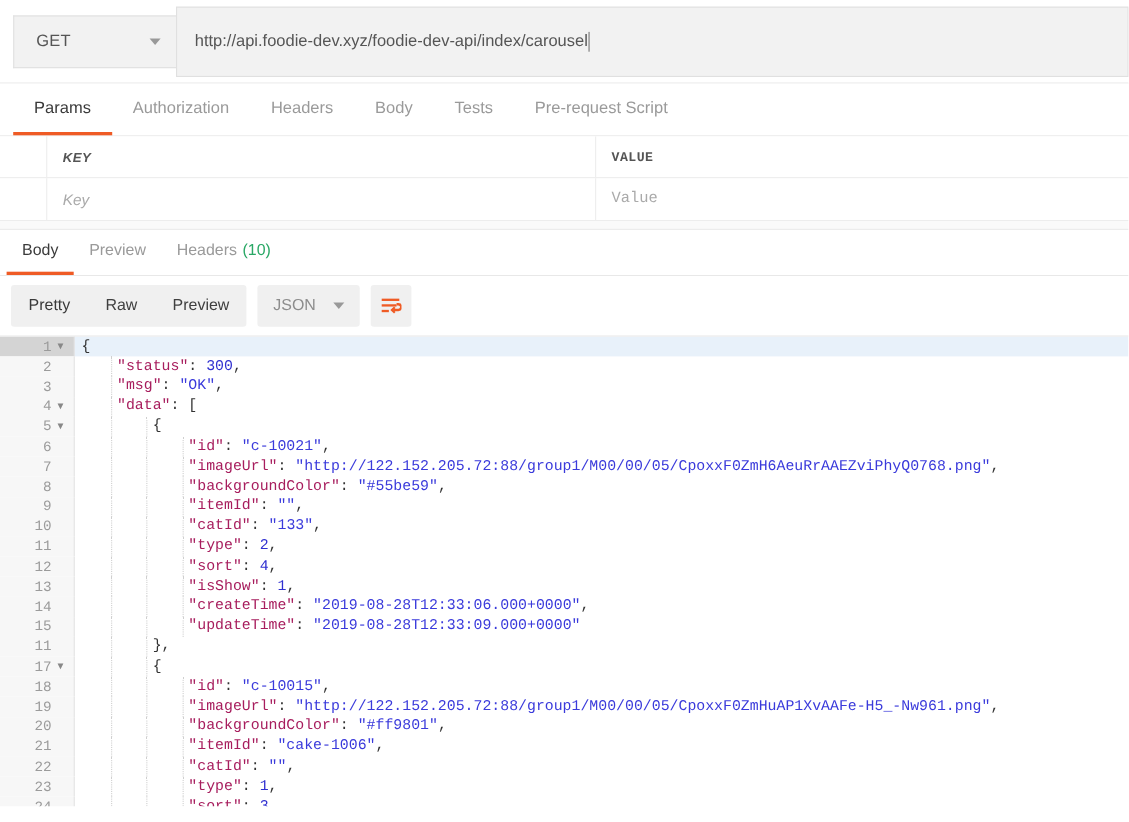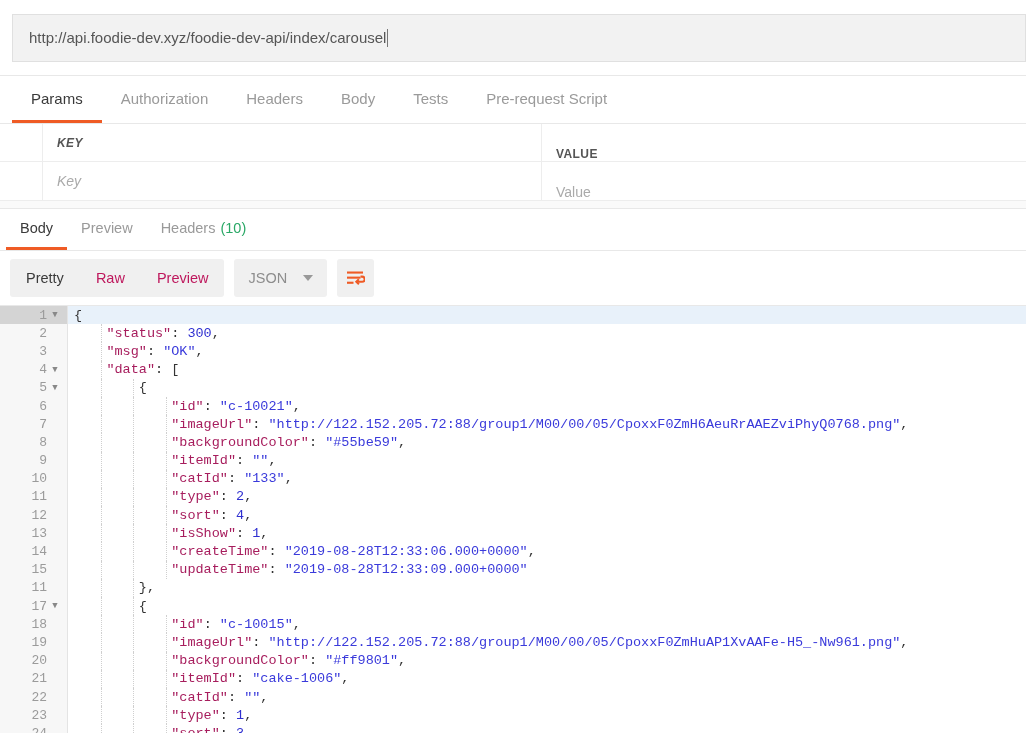--- a/index.html
+++ b/index.html
@@ -38,21 +38,21 @@
     letter-spacing: .2px;
   }
   .caret {
     width: 0; height: 0;
     border-left: 5px solid transparent;
     border-right: 5px solid transparent;
     border-top: 6px solid #999;
   }
   .url-input {
     flex: 1;
-    height: 48px;
+    height: 64px;
     background: #f2f2f2;
     border: 1px solid #e0e0e0;
     display: flex;
     align-items: center;
     padding: 0 16px;
     font-size: 15px;
     color: #555;
     overflow: hidden;
     white-space: nowrap;
   }
@@ -107,22 +107,23 @@
     flex: 0 0 499px;
     border-right: 1px solid #ededed;
     display: flex;
     align-items: center;
     padding-left: 14px;
     font-style: italic;
   }
   .pcell-val {
     flex: 1;
     display: flex;
-    align-items: flex-end;
+    align-items: center;
     padding-left: 14px;
+    font-family: Liberation Mono, monospace;
   }
   .col-title {
     font-size: 12px;
     font-weight: bold;
     color: #555;
     letter-spacing: .4px;
   }
   .ph {
     font-size: 14px;
     color: #aaa;
@@ -172,21 +173,21 @@
     background: #f0f0f0;
     border-radius: 3px;
     height: 38px;
     align-items: stretch;
   }
   .seg {
     display: flex;
     align-items: center;
     padding: 0 16px;
     font-size: 14.5px;
-    color: #be185d;
+    color: #404040;
     cursor: pointer;
   }
   .seg.active { color: #3a3a3a; text-align: center; }
   .fmt-select {
     display: flex;
     align-items: center;
     gap: 16px;
     background: #f0f0f0;
     border-radius: 3px;
     height: 38px;
@@ -267,20 +268,24 @@
   }
   .k { color: #a71d5d; }
   .s { color: #3a3adb; }
   .n { color: #2f2fd0; }
   .p { color: #333; }
 </style>
 </head>
 <body>
 
 <div class="url-bar">
+  <div class="method-select">
+    <span class="method-label">GET</span>
+    <span class="caret"></span>
+  </div>
   <div class="url-input">
       <span>http://api.foodie-dev.xyz/foodie-dev-api/index/carousel</span>
       <span class="caret-bar"></span>
     </div>
 </div>
 
 <div class="req-tabs" id="req-tabs">
     <div class="tab active">Params</div>
     <div class="tab">Authorization</div>
     <div class="tab">Headers</div>

